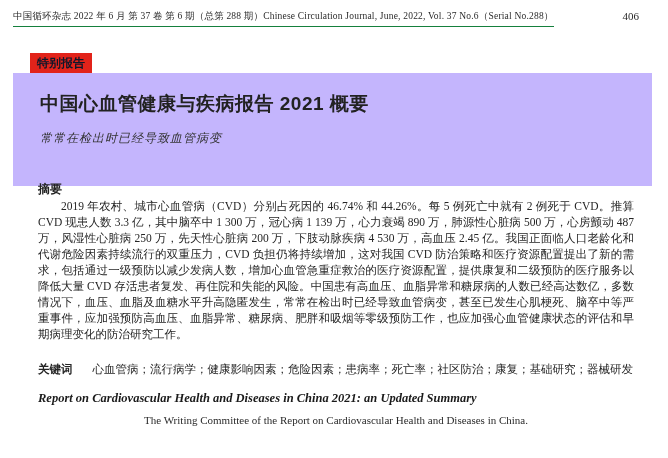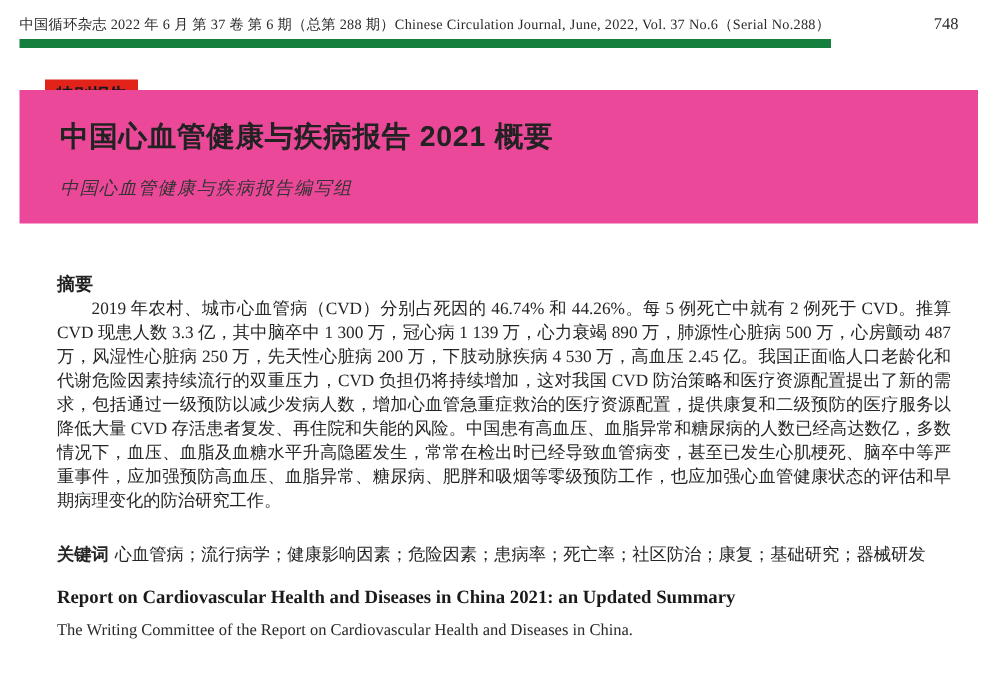--- a/index.html
+++ b/index.html
@@ -17,42 +17,42 @@
     position: absolute;
     left: 13px; top: 10px;
     width: 642px;
     display: flex;
     justify-content: space-between;
     align-items: flex-start;
     font-size: 9.5px;
     color: #2a2a2a;
   }
   .journal-line {
-    border-bottom: 6px solid #15803d;
+    border-bottom: 1px solid #15803d;
     padding-bottom: 3px;
     letter-spacing: 0.2px;
     text-align: right;
   }
   .page-number { font-size: 11px; padding-right: 16px; }
   .badge {
     position: absolute;
     left: 30px; top: 53px;
     background: #e2231a;
     color: #0f172a;
     font-family: "Liberation Sans", "DejaVu Sans", sans-serif;
     font-weight: bold;
     font-size: 12px;
     line-height: 1;
     padding: 4px 7px 4px 7px;
   }
   .title-box {
     position: absolute;
-    left: 13px; top: 60px;
-    width: 639px; height: 89px;
-    background: #ec4899;
+    left: 13px; top: 73px;
+    width: 639px; height: 113px;
+    background: #c4b5fd;
   }
   .article-title {
     margin: 18px 0 0 27px;
     font-family: "Liberation Sans", "DejaVu Sans", sans-serif;
     font-weight: bold;
     font-size: 19px;
     color: #222222;
     letter-spacing: 0.5px;
   }
   .author-group {
@@ -83,60 +83,62 @@
   .keywords-row {
     position: absolute;
     left: 38px; top: 362px;
     width: 596px;
     font-size: 11.5px;
     color: #252525;
   }
   .keywords-label {
     font-family: "Liberation Sans", "DejaVu Sans", sans-serif;
     font-weight: bold;
-    margin-right: 4px;
+    margin-right: 20px;
   }
   .english-title {
     position: absolute;
     left: 38px; top: 391px;
     width: 596px;
     font-weight: bold;
     font-size: 12.5px;
     color: #1a1a1a;
+    font-style: italic;
   }
   .english-committee {
     position: absolute;
     left: 38px; top: 414px;
     width: 596px;
     font-size: 11px;
     color: #2a2a2a;
+    text-align: center;
   }
   .english-corresponding {
     position: absolute;
     left: 38px; top: 432px;
     width: 596px;
     font-size: 11px;
     color: #2a2a2a;
   }
 </style>
 </head>
 <body>
 
 <div class="page">
 
   <div class="header-row">
     <span class="journal-line">中国循环杂志 2022 年 6 月 第 37 卷 第 6 期（总第 288 期）Chinese Circulation Journal, June, 2022, Vol. 37 No.6（Serial No.288）</span>
-    <span class="page-number">748</span>
+    <span class="page-number">406</span>
   </div>
 
   <div class="badge">特别报告</div>
 
   <div class="title-box">
     <div class="article-title">中国心血管健康与疾病报告 2021 概要</div>
-    <div class="author-group">中国心血管健康与疾病报告编写组</div>
+    <div class="author-group">常常在检出时已经导致血管病变</div>
   </div>
 
   <div class="abstract-heading">摘要</div>
 
   <p class="abstract-body">2019 年农村、城市心血管病（CVD）分别占死因的 46.74% 和 44.26%。每 5 例死亡中就有 2 例死于 CVD。推算 CVD 现患人数 3.3 亿，其中脑卒中 1 300 万，冠心病 1 139 万，心力衰竭 890 万，肺源性心脏病 500 万，心房颤动 487 万，风湿性心脏病 250 万，先天性心脏病 200 万，下肢动脉疾病 4 530 万，高血压 2.45 亿。我国正面临人口老龄化和代谢危险因素持续流行的双重压力，CVD 负担仍将持续增加，这对我国 CVD 防治策略和医疗资源配置提出了新的需求，包括通过一级预防以减少发病人数，增加心血管急重症救治的医疗资源配置，提供康复和二级预防的医疗服务以降低大量 CVD 存活患者复发、再住院和失能的风险。中国患有高血压、血脂异常和糖尿病的人数已经高达数亿，多数情况下，血压、血脂及血糖水平升高隐匿发生，常常在检出时已经导致血管病变，甚至已发生心肌梗死、脑卒中等严重事件，应加强预防高血压、血脂异常、糖尿病、肥胖和吸烟等零级预防工作，也应加强心血管健康状态的评估和早期病理变化的防治研究工作。</p>
 
   <div class="keywords-row">
     <span class="keywords-label">关键词</span><span>心血管病；流行病学；健康影响因素；危险因素；患病率；死亡率；社区防治；康复；基础研究；器械研发</span>
   </div>
 

